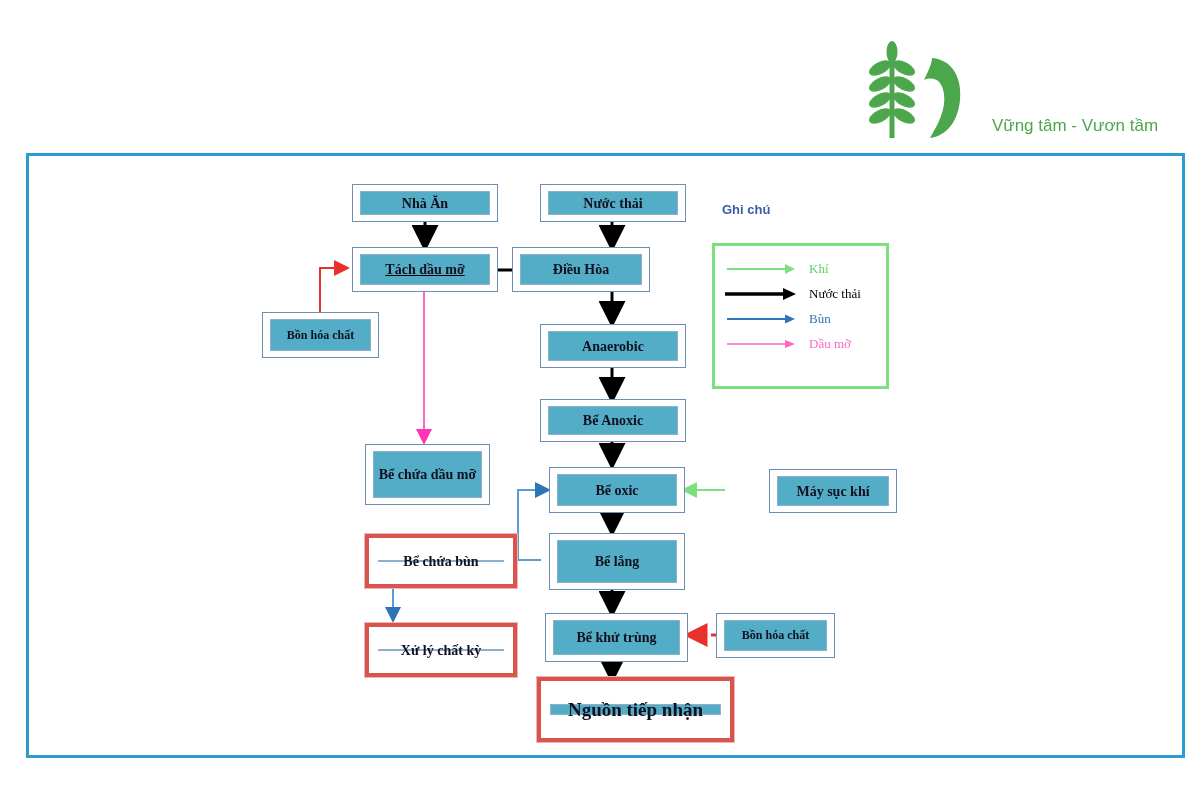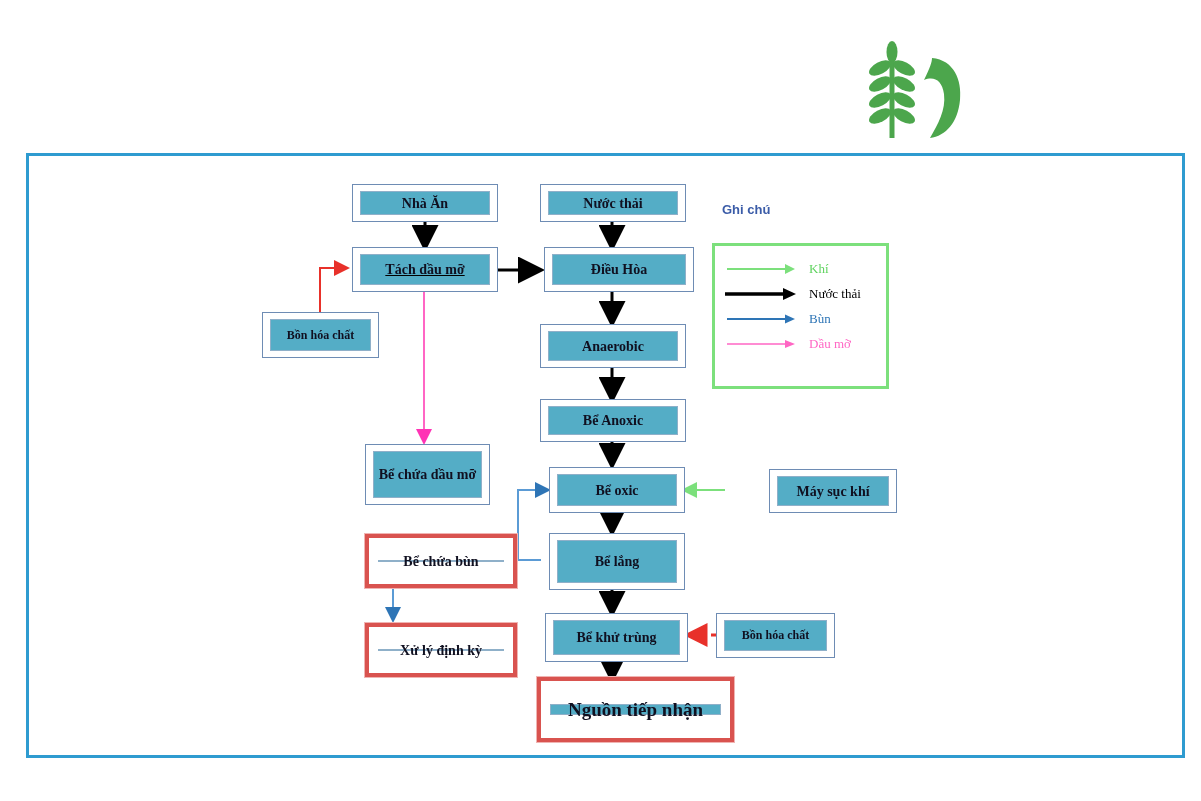--- a/index.html
+++ b/index.html
@@ -164,20 +164,21 @@
         <ellipse cx="18" cy="46" rx="12" ry="6" transform="rotate(-28 18 46)"></ellipse>
         <ellipse cx="42" cy="46" rx="12" ry="6" transform="rotate(28 42 46)"></ellipse>
         <ellipse cx="18" cy="62" rx="12" ry="6" transform="rotate(-28 18 62)"></ellipse>
         <ellipse cx="42" cy="62" rx="12" ry="6" transform="rotate(28 42 62)"></ellipse>
         <ellipse cx="18" cy="78" rx="12" ry="6" transform="rotate(-28 18 78)"></ellipse>
         <ellipse cx="42" cy="78" rx="12" ry="6" transform="rotate(28 42 78)"></ellipse>
       </g>
       <path d="M70 20 C92 22 100 42 98 62 C96 84 84 98 68 100 C76 86 84 72 82 56 C80 42 72 38 62 42 C68 30 70 24 70 20 Z" fill="#4CA64C"></path>
     </svg>
   </div>
+  <div id="logo-tagline">Vững tâm - Vươn tầm</div>
 </div>
 
 <div id="diagram-frame"></div>
 
 <svg class="wires">
   <defs>
     <marker id="ah-black" markerWidth="9" markerHeight="9" refX="7" refY="4.5" orient="auto">
       <path d="M0,0 L9,4.5 L0,9 z" fill="#000000"></path>
     </marker>
     <marker id="ah-blue" markerWidth="8" markerHeight="8" refX="6.5" refY="4" orient="auto">
@@ -232,21 +233,21 @@
 </div>
 
 <div class="node" style="left:540px; top:184px; width:146px; height:38px;">
   <span class="inner">Nước thải</span>
 </div>
 
 <div class="node" style="left:352px; top:247px; width:146px; height:45px;text-decoration:underline;">
   <span class="inner">Tách dầu mỡ</span>
 </div>
 
-<div class="node" style="left:544px; top:247px; width:150px; height:45px;">
+<div class="node" style="left:512px; top:247px; width:138px; height:45px;">
   <span class="inner">Điều Hòa</span>
 </div>
 
 <div class="node" style="left:262px; top:312px; width:117px; height:46px;">
   <span class="inner" style="font-size:12px;">Bồn hóa chất</span>
 </div>
 
 <div class="node" style="left:540px; top:324px; width:146px; height:44px;">
   <span class="inner">Anaerobic</span>
 </div>
@@ -269,21 +270,21 @@
 
 <div class="node red" style="left:341px; top:534px; width:152px; height:52px;">
   <span class="inner">Bể chứa bùn</span>
 </div>
 
 <div class="node" style="left:549px; top:533px; width:136px; height:57px;">
   <span class="inner">Bể lắng</span>
 </div>
 
 <div class="node red" style="left:341px; top:623px; width:152px; height:52px;">
-  <span class="inner">Xử lý định kỳ</span>
+  <span class="inner">Xử lý chất kỳ</span>
 </div>
 
 <div class="node" style="left:545px; top:613px; width:143px; height:49px;">
   <span class="inner">Bể khử trùng</span>
 </div>
 
 <div class="node" style="left:716px; top:613px; width:119px; height:45px;">
   <span class="inner" style="font-size:12px;">Bồn hóa chất</span>
 </div>
 

